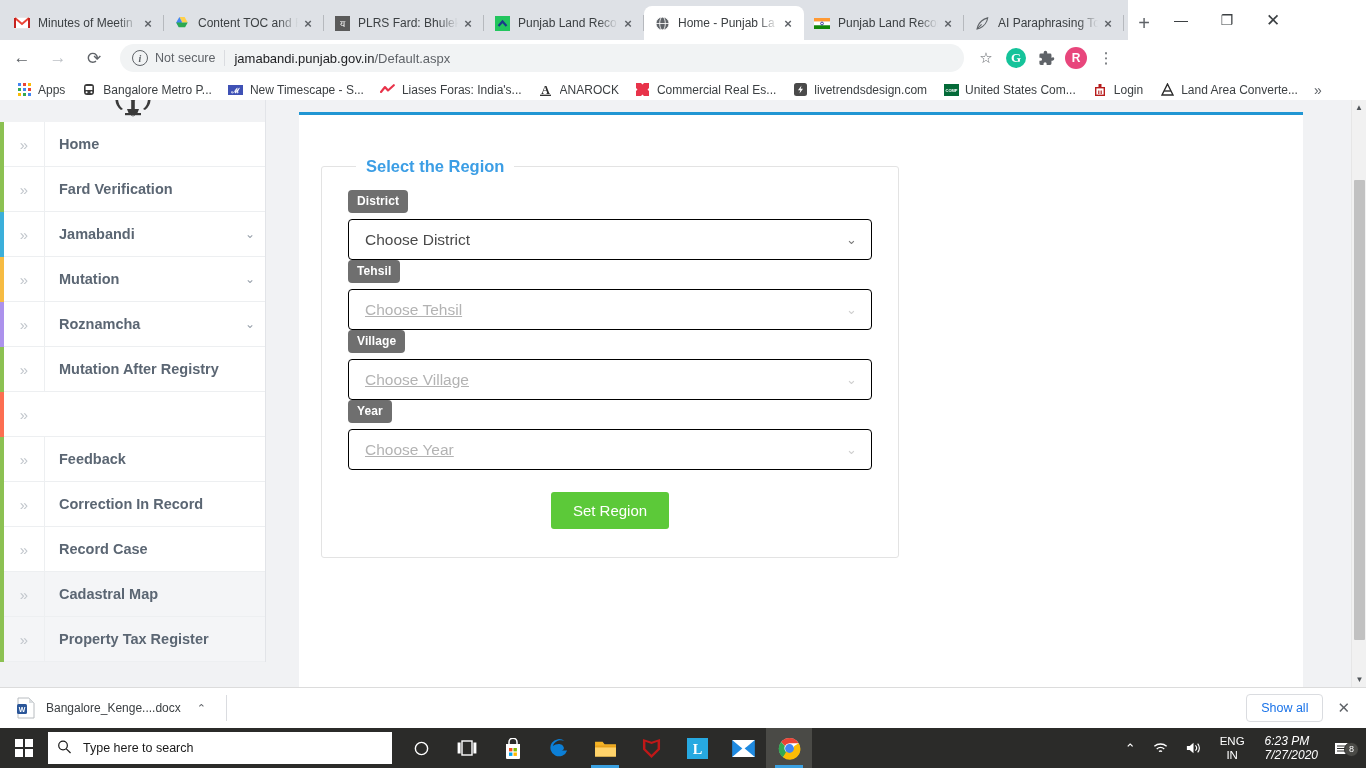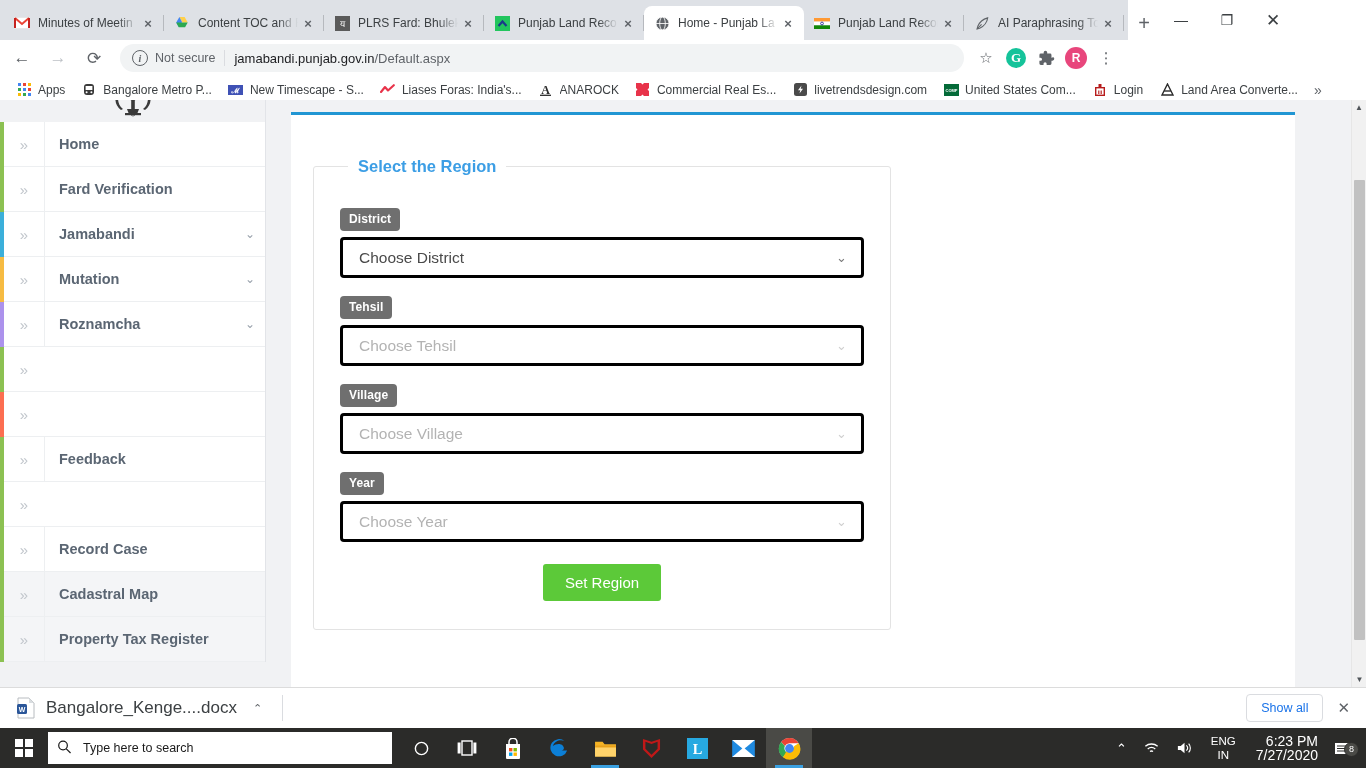--- a/index.html
+++ b/index.html
@@ -159,46 +159,46 @@
     font-family:"Liberation Sans", sans-serif;
   }
   .menu-item .mlabel {
     flex:1 1 auto; font-size:14.5px; font-weight:bold; color:#5b6673;
     border-left:1px solid #edeff1; padding-left:14px; height:45px; display:flex; align-items:center;
   }
   .menu-item .chev-down { width:30px; text-align:center; color:#9aa3ad; font-size:12px; flex:0 0 30px;}
 
   
   .content-card {
-    position:absolute; left:291px; top:12px; width:1004px; min-height:575px;
+    position:absolute; left:299px; top:12px; width:1004px; min-height:575px;
     background:#fff; border-top:3px solid #2196d3;
   }
   fieldset.region {
     margin:42px 0 0 22px; width:548px;
     border:1px solid #e3e3e3; border-radius:3px;
     padding: 14px 26px 28px 26px;
   }
   fieldset.region legend {
     font-size:16.5px; color:#3c9ee5; font-weight:bold; padding:0 10px;
     margin-left:8px;
   }
-  .field-block { margin-top:18px; }
+  .field-block { }
   .field-tag {
     display:inline-block; background:#6f6f6f; color:#fff;
     font-size:12px; font-weight:bold; padding:4px 9px 5px 9px;
     border-radius:4px; margin-bottom:6px; letter-spacing:.1px;
   }
   .select-box {
-    width:524px; height:41px; border:3px solid #000000; border-radius:4px;
+    width:524px; height:41px; border:1px solid #000000; border-radius:4px;
     display:flex; align-items:center; padding:0 14px 0 16px;
     font-size:15.5px; background:#fff;
   }
   .select-box .sel-text { flex:1 1 auto; }
   .select-box.strong .sel-text { color:#4a4a4a; }
-  .select-box.muted .sel-text { color:#b3b3b3; }
+  .select-box.muted .sel-text { color:#b3b3b3;text-decoration:underline; }
   .select-box .caret { color:#7a7a7a; font-size:13px; }
   .select-box.muted .caret { color:#cfcfcf; }
   .btn-wrap { text-align:center; margin-top:22px; }
   .btn-green {
     background:#5cc939; color:#fff; border:none; border-radius:3px;
     padding:10px 22px; font-size:15px; font-family:"Liberation Sans",sans-serif;
     cursor:pointer;
   }
 
   
@@ -216,21 +216,21 @@
   }
 
   
   .shelf {
     position:absolute; left:0; top:687px; width:1366px; height:41px;
     background:#fff; border-top:1px solid #dcdcdc;
     display:flex; align-items:center; padding:0 10px;
   }
   .dl-item { display:flex; align-items:center; height:30px; padding:0 6px; }
   .dl-icon { width:20px;height:22px; margin-right:10px; position:relative;}
-  .dl-name { font-size:17px; color:#3c4043; }
+  .dl-name { font-size:12px; color:#3c4043; }
   .dl-caret { margin-left:16px; color:#5f6368; font-size:11px; }
   .dl-sep { width:1px; height:26px; background:#dadce0; margin-left:14px; }
   .showall {
     margin-left:auto; border:1px solid #dadce0; border-radius:4px;
     padding:6px 14px; font-size:12.5px; color:#1a73e8;
   }
   .shelf-close { margin-left:14px; margin-right:6px; color:#5f6368; font-size:15px; }
 
   
   .taskbar {
@@ -251,21 +251,21 @@
     width:46px; height:40px; display:flex; align-items:center; justify-content:center;
     position:relative; color:#fff; font-size:16px;
   }
   .tb-ico.running:after {
     content:""; position:absolute; bottom:0; left:9px; width:28px; height:3px; background:#3aa0e0;
   }
   .tb-ico.focused { background:#4a4a46; }
   .tray { margin-left:auto; display:flex; align-items:center; height:40px; padding-right:4px; color:#fff; }
   .tray .ti { padding:0 8px; font-size:13px; display:flex; align-items:center; }
   .tray .lang { text-align:center; font-size:11.5px; line-height:14px; padding:0 10px; }
-  .tray .clock { text-align:right; font-size:14px; line-height:14px; padding:0 10px; }
+  .tray .clock { text-align:left; font-size:12px; line-height:14px; padding:0 10px;font-style:italic; }
   .tray .notif { position:relative; padding:0 10px 0 6px; }
   .badge {
     position:absolute; right:3px; bottom:-1px; width:15px;height:15px;border-radius:50%;
     background:#4a4a46; color:#fff; font-size:9px; display:flex; align-items:center; justify-content:center;
     border:1px solid #2b2b29;
   }
 </style>
 </head>
 <body>
 
@@ -535,36 +535,38 @@
             </div>
             <div class="menu-item">
               <div class="colorbar" style="background: rgb(172, 146, 236);"></div>
               <div class="chev-right">»</div>
               <div class="mlabel">Roznamcha</div>
               <div class="chev-down">⌄</div>
             </div>
             <div class="menu-item">
               <div class="colorbar" style="background: rgb(140, 193, 82);"></div>
               <div class="chev-right">»</div>
+              <div class="mlabel">Mutation After Registry</div>
               <div class="chev-down"></div>
             </div>
             <div class="menu-item">
               <div class="colorbar" style="background: rgb(252, 110, 81);"></div>
               <div class="chev-right">»</div>
               <div class="chev-down"></div>
             </div>
             <div class="menu-item">
               <div class="colorbar" style="background: rgb(140, 193, 82);"></div>
               <div class="chev-right">»</div>
               <div class="mlabel">Feedback</div>
               <div class="chev-down"></div>
             </div>
             <div class="menu-item">
               <div class="colorbar" style="background: rgb(140, 193, 82);"></div>
               <div class="chev-right">»</div>
+              <div class="mlabel">Correction In Record</div>
               <div class="chev-down"></div>
             </div>
             <div class="menu-item">
               <div class="colorbar" style="background: rgb(140, 193, 82);"></div>
               <div class="chev-right">»</div>
               <div class="mlabel">Record Case</div>
               <div class="chev-down"></div>
             </div>
             <div class="menu-item alt">
               <div class="colorbar" style="background: rgb(140, 193, 82);"></div>

